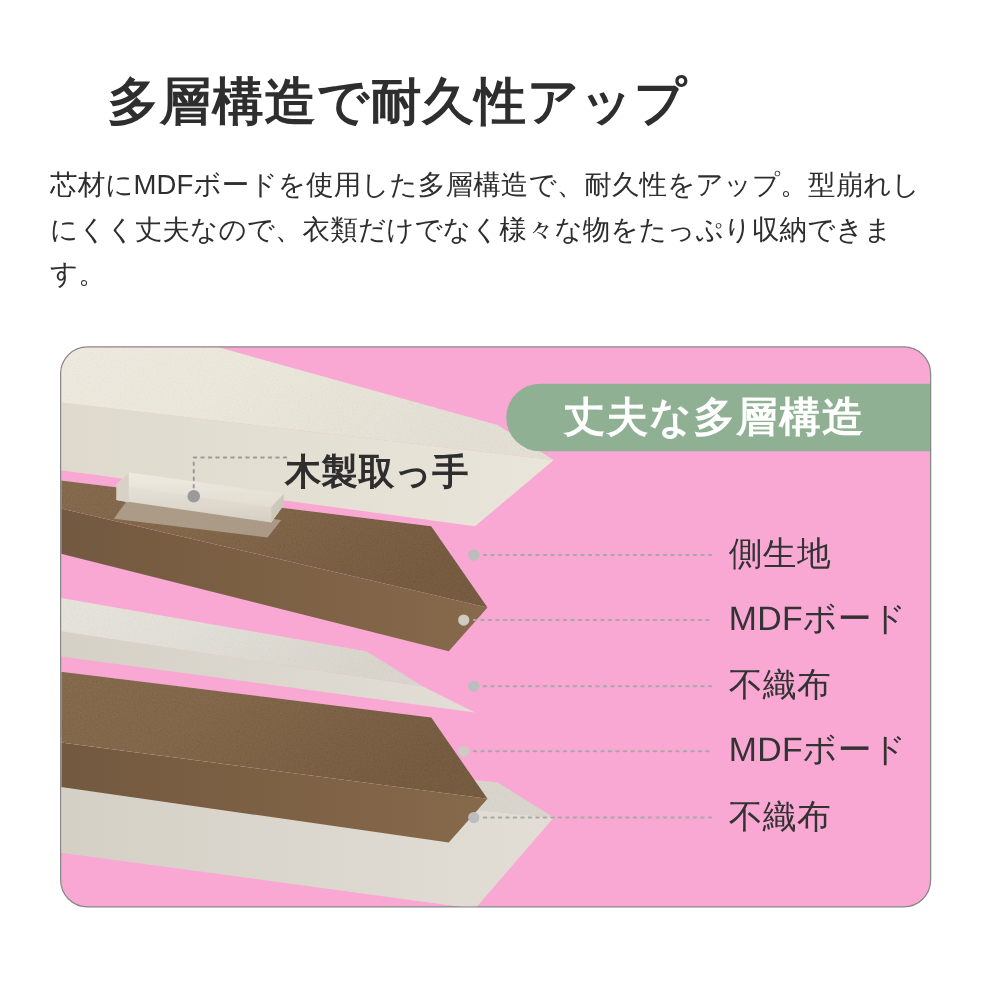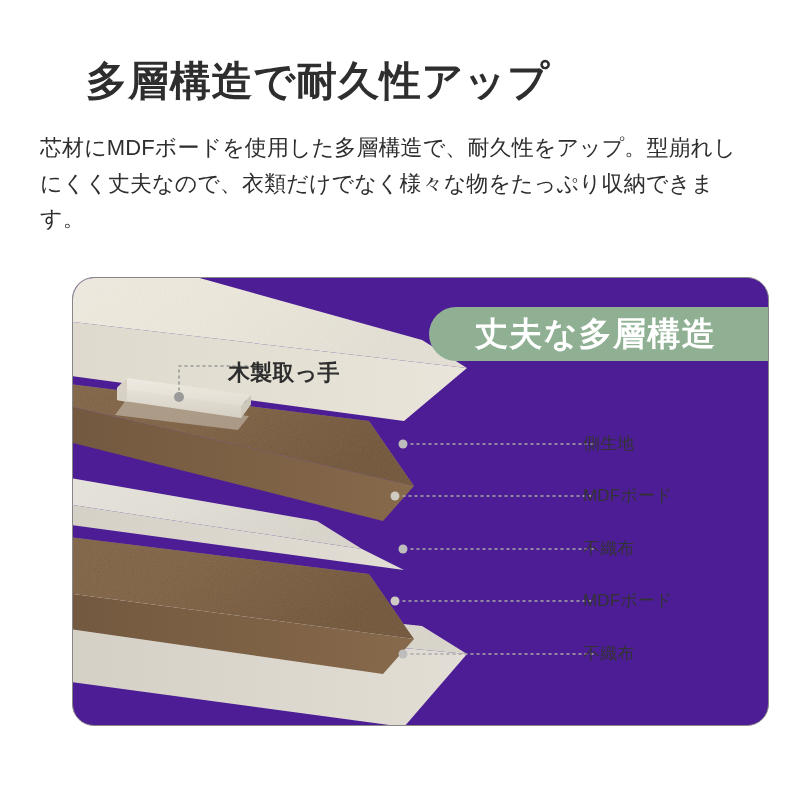--- a/index.html
+++ b/index.html
@@ -46,22 +46,21 @@
   #illustration-card {
     position: absolute;
     left: 48px;
     top: 277px;
     width: 697px;
     height: 449px;
     border: 1.4px solid #878787;
     border-radius: 22px;
     box-sizing: border-box;
     overflow: hidden;
-    background: #4c1d95;
-    margin-left: 24px;
+    background: #f9a8d4;
   }
 
   #layer-diagram-svg {
     position: absolute;
     left: 0;
     top: 0;
     display: block;
   }
 
   
@@ -84,32 +83,32 @@
     font-weight: bold;
     letter-spacing: 0.04em;
     white-space: nowrap;
   }
 
   
   #handle-callout-label {
     position: absolute;
     left: 228px;
     top: 358px;
-    font-size: 22px;
+    font-size: 29px;
     font-weight: bold;
     color: #2e2e2e;
     letter-spacing: 0.01em;
     white-space: nowrap;
   }
 
   
   .layer-label {
     position: absolute;
     left: 583px;
-    font-size: 17px;
+    font-size: 27px;
     color: #333333;
     letter-spacing: 0.01em;
     white-space: nowrap;
     transform: translateY(-50%);
   }
 </style>
 </head>
 <body>
 
 <h1 id="page-title">多層構造で耐久性アップ</h1>

